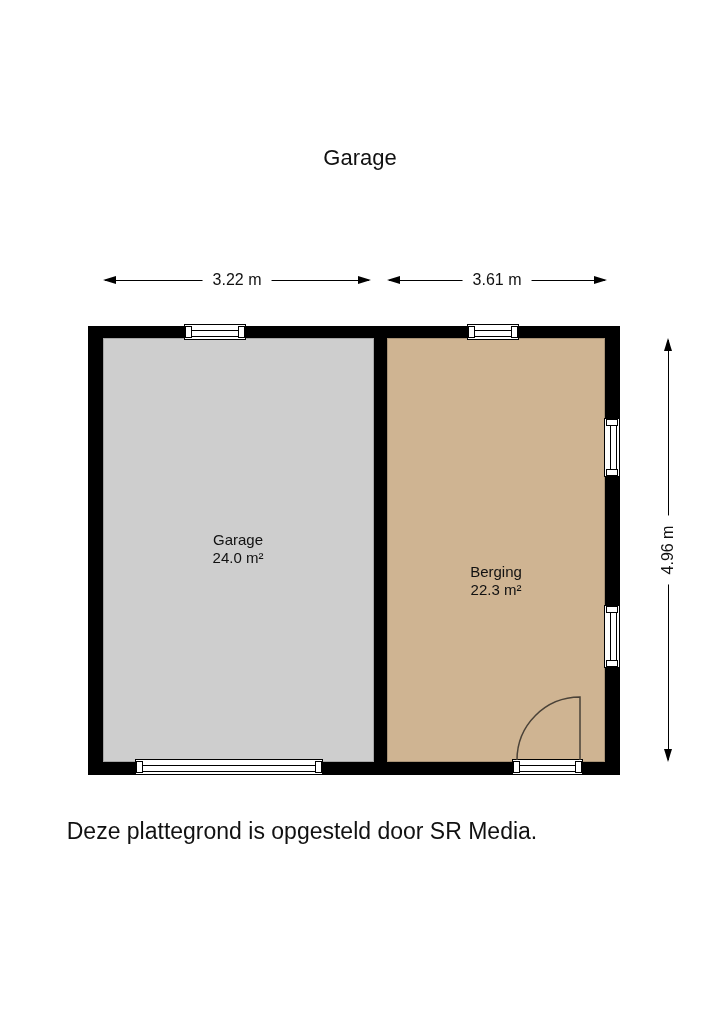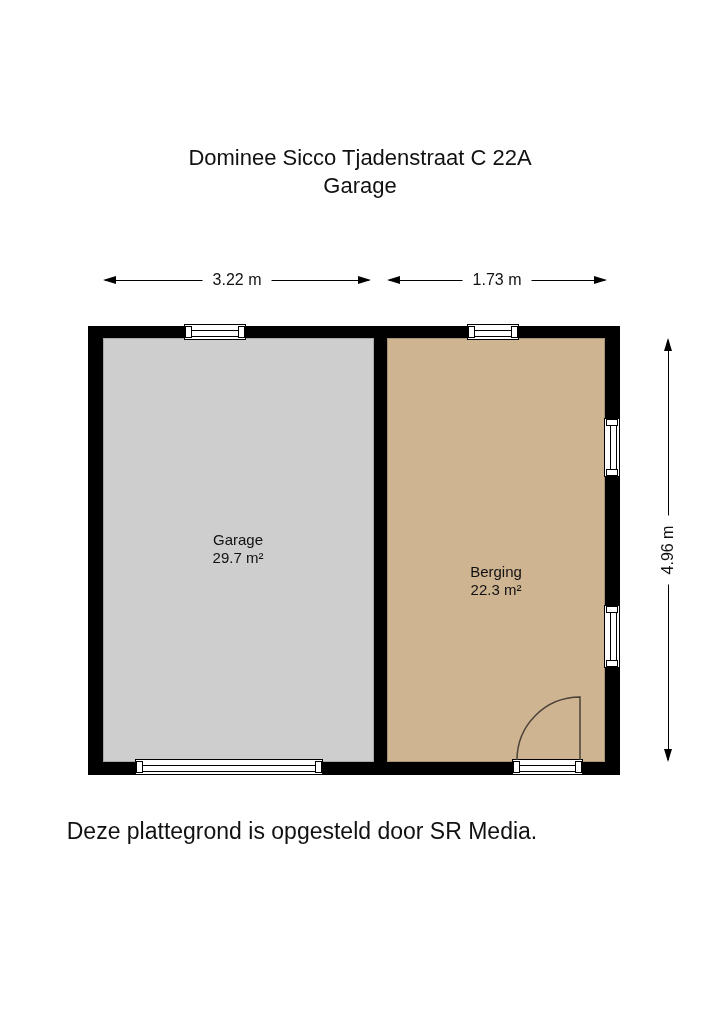--- a/index.html
+++ b/index.html
@@ -48,36 +48,35 @@
   .win-h .cap{top:1px;bottom:1px;width:5px;}
   .win-v .cap{left:1px;right:1px;height:5px;}
   .cap-l{left:0;} .cap-r{right:0;} .cap-t{top:0;} .cap-b{bottom:0;}
 
   .door-svg{position:absolute;left:0;top:0;}
 </style>
 </head>
 <body>
 
 <div class="abs title-block">
-  <div>Dominee Sicco Tjadenstraat C 22A</div>
   <div>Garage</div>
 </div>
 
 <div class="dim dim-h" style="left:103px;top:272px;width:268px;">
   <span class="dline"></span>
   <span class="ah ah-left"></span>
   <span class="ah ah-right"></span>
   <span class="dim-label">3.22 m</span>
 </div>
 
 <div class="dim dim-h" style="left:387px;top:272px;width:220px;">
   <span class="dline"></span>
   <span class="ah ah-left"></span>
   <span class="ah ah-right"></span>
-  <span class="dim-label">1.73 m</span>
+  <span class="dim-label">3.61 m</span>
 </div>
 
 <div class="dim dim-v" style="left:660px;top:338px;height:424px;">
   <span class="dline"></span>
   <span class="ah ah-up"></span>
   <span class="ah ah-down"></span>
   <span class="dim-label">4.96 m</span>
 </div>
 
 <div class="abs plan">
@@ -123,21 +122,21 @@
     <i class="cap cap-l"></i>
     <i class="cap cap-r"></i>
   </div>
 
   <svg class="door-svg" width="532" height="449" viewBox="0 0 532 449">
     <path d="M 492 434 L 492 371 A 63 63 0 0 0 429 434" fill="none" stroke="#4a4238" stroke-width="1.5"></path>
   </svg>
 
   <div class="room-label" style="left:150px;top:223px;">
     <div>Garage</div>
-    <div>29.7 m²</div>
+    <div>24.0 m²</div>
   </div>
   <div class="room-label" style="left:408px;top:223px;margin-top:32px;">
     <div>Berging</div>
     <div>22.3 m²</div>
   </div>
 
 </div>
 
 <div class="abs footer-block">
   <div>Deze plattegrond is opgesteld door SR Media.</div>

